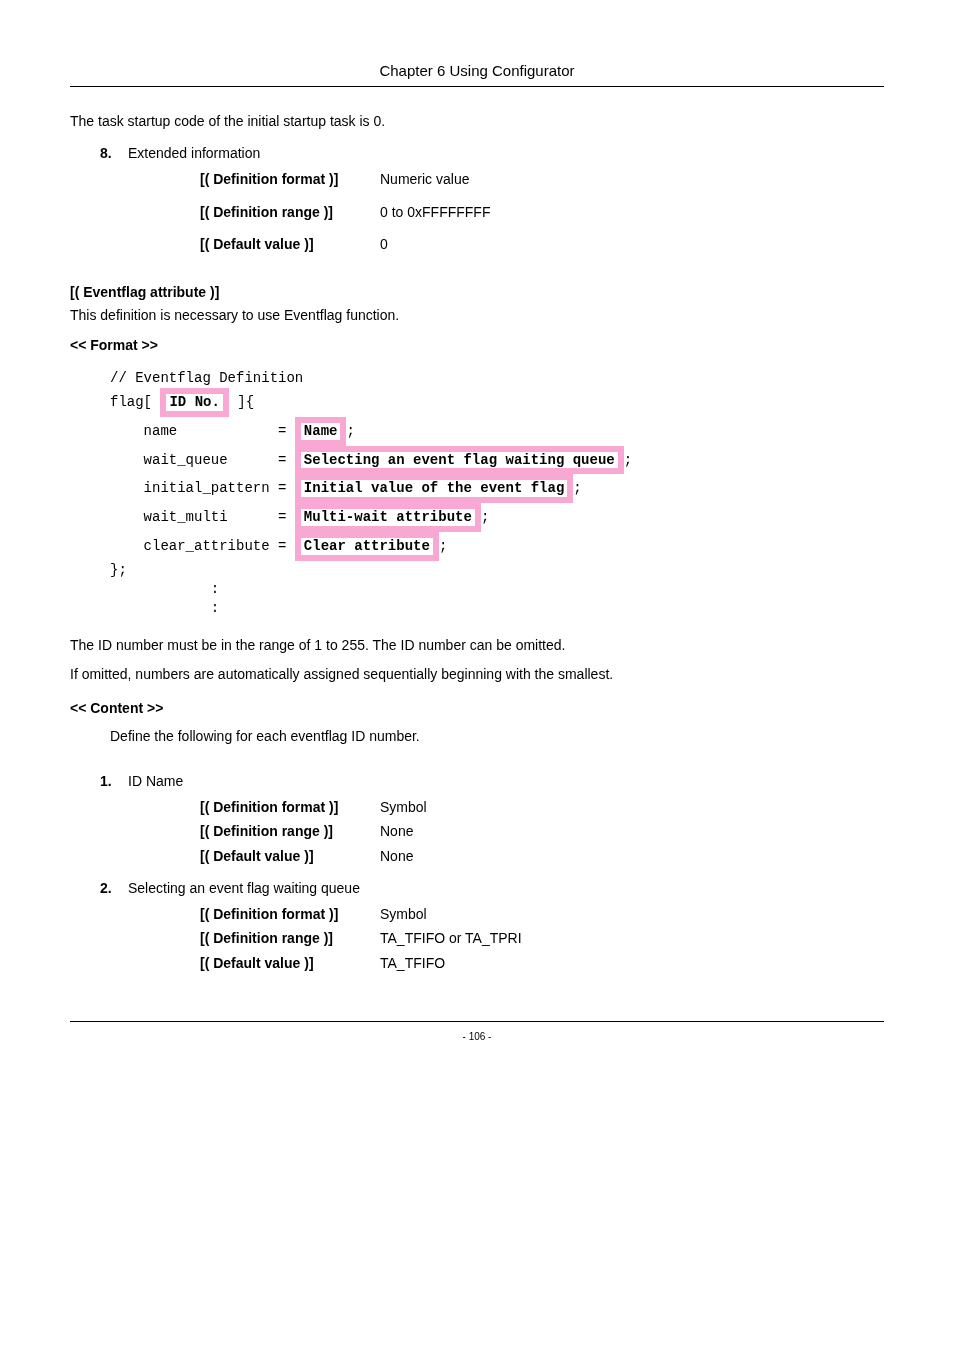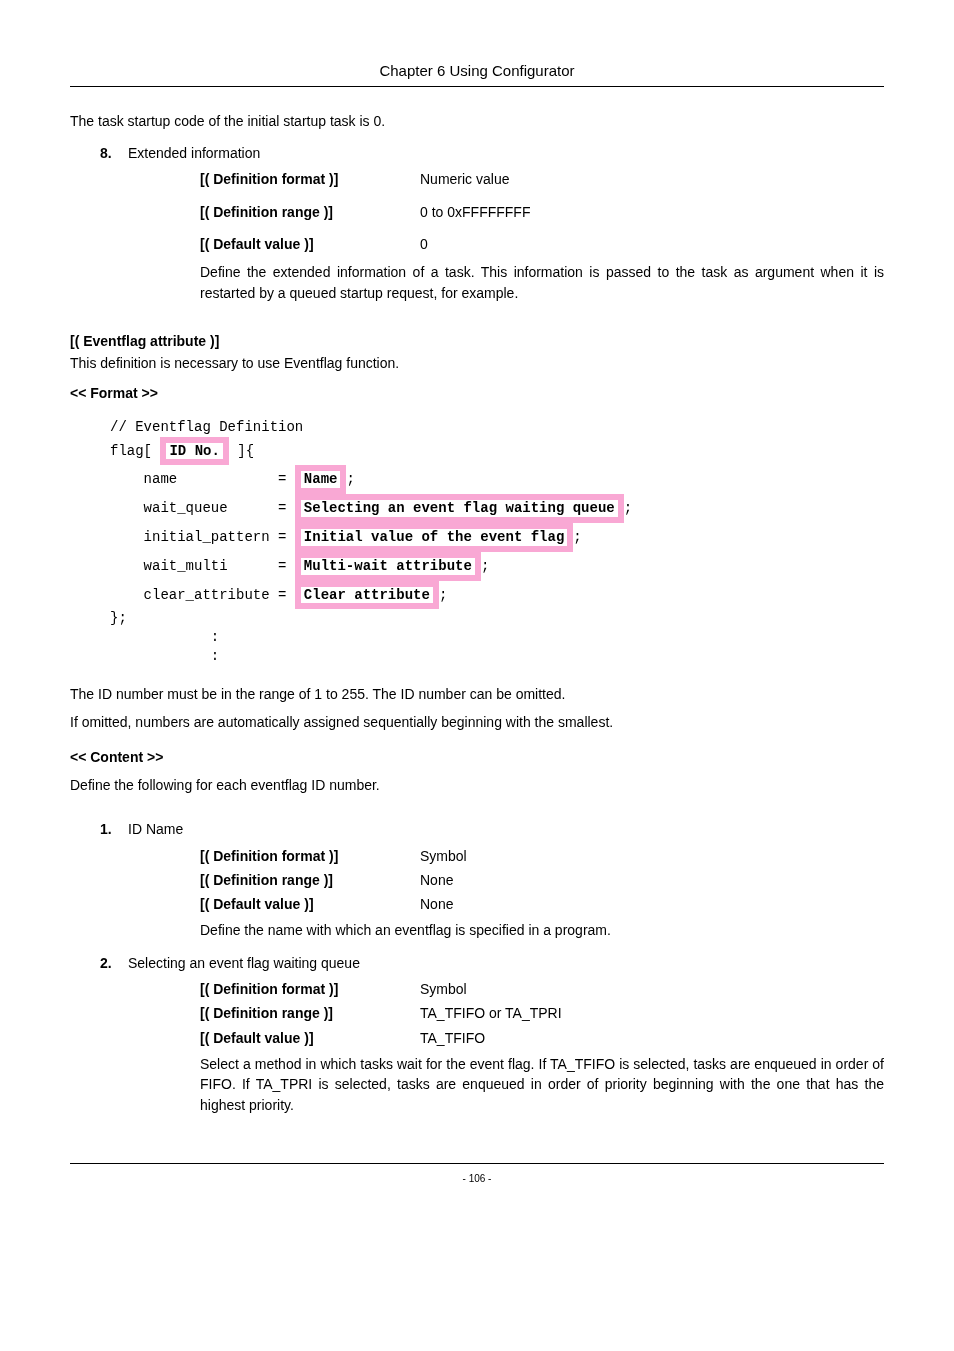--- a/index.html
+++ b/index.html
@@ -35,21 +35,21 @@
   .num-list { margin-left: 30px; }
   .num-item { display: flex; margin-top: 12px; margin-bottom: 6px; }
   .num-item .num { width: 28px; font-weight: bold; flex-shrink: 0; }
   .num-item .label { font-weight: normal; }
   .def-row {
     display: flex;
     margin-left: 100px;
     margin-top: 4px;
     margin-bottom: 4px;
   }
-  .def-row .k { width: 220px; font-weight: bold; flex-shrink: 0; }
+  .def-row .k { width: 180px; font-weight: bold; flex-shrink: 0; }
   .def-row .v { }
   .para {
     margin-left: 100px;
     margin-top: 8px;
     text-align: justify;
   }
   .para-num {
     margin-left: 100px;
     margin-top: 6px;
     text-align: justify;
@@ -79,20 +79,21 @@
     font-weight: bold;
     display: inline-block;
     line-height: 1.2;
   }
   .content-title {
     font-weight: bold;
     margin-top: 14px;
   }
   .content-body {
     margin-top: 8px;
+    margin-left: 40px;
   }
   .plain {
     margin-top: 18px;
   }
 </style>
 </head>
 <body>
 
 <div class="header-title">Chapter 6 Using Configurator</div>
 <hr class="top-line">
@@ -109,21 +110,20 @@
     <div class="v">Numeric value</div>
   </div>
   <div class="def-row" style="margin-top:12px;margin-bottom:12px;">
     <div class="k">[( Definition range )]</div>
     <div class="v">0 to 0xFFFFFFFF</div>
   </div>
   <div class="def-row">
     <div class="k">[( Default value )]</div>
     <div class="v">0</div>
   </div>
-  <div class="para">Define the extended information of a task. This information is passed to the task as argument when it is restarted by a queued startup request, for example.</div>
 </div>
 
 <div class="section-title">[( Eventflag attribute )]</div>
 <div class="body-text">This definition is necessary to use Eventflag function.</div>
 <div class="format-title">&lt;&lt; Format &gt;&gt;</div>
 
 <div class="code-block"><span>// Eventflag Definition</span>
 <span>flag[ </span><span class="boxed">ID No.</span><span> ]{</span>
 <span>    name            = </span><span class="boxed">Name</span><span>;</span>
 <span>    wait_queue      = </span><span class="boxed">Selecting an event flag waiting queue</span><span>;</span>
@@ -150,35 +150,33 @@
     <div class="v">Symbol</div>
   </div>
   <div class="def-row">
     <div class="k">[( Definition range )]</div>
     <div class="v">None</div>
   </div>
   <div class="def-row">
     <div class="k">[( Default value )]</div>
     <div class="v">None</div>
   </div>
-  <div class="para-num">Define the name with which an eventflag is specified in a program.</div>
 
   <div class="num-item">
     <div class="num">2.</div>
     <div class="label"> Selecting an event flag waiting queue</div>
   </div>
   <div class="def-row">
     <div class="k">[( Definition format )]</div>
     <div class="v">Symbol</div>
   </div>
   <div class="def-row">
     <div class="k">[( Definition range )]</div>
     <div class="v">TA_TFIFO or TA_TPRI</div>
   </div>
   <div class="def-row">
     <div class="k">[( Default value )]</div>
     <div class="v">TA_TFIFO</div>
   </div>
-  <div class="para-num">Select a method in which tasks wait for the event flag. If TA_TFIFO is selected, tasks are enqueued in order of FIFO. If TA_TPRI is selected, tasks are enqueued in order of priority beginning with the one that has the highest priority.</div>
 </div>
 
 <hr class="bottom-line">
 <div class="page-num">- 106 -</div>
 
 </body></html>

